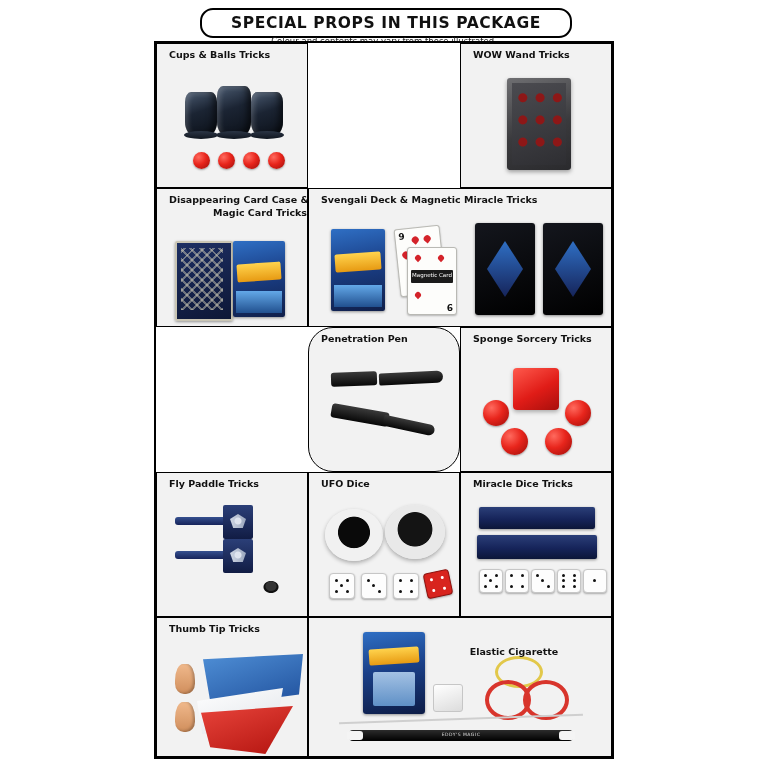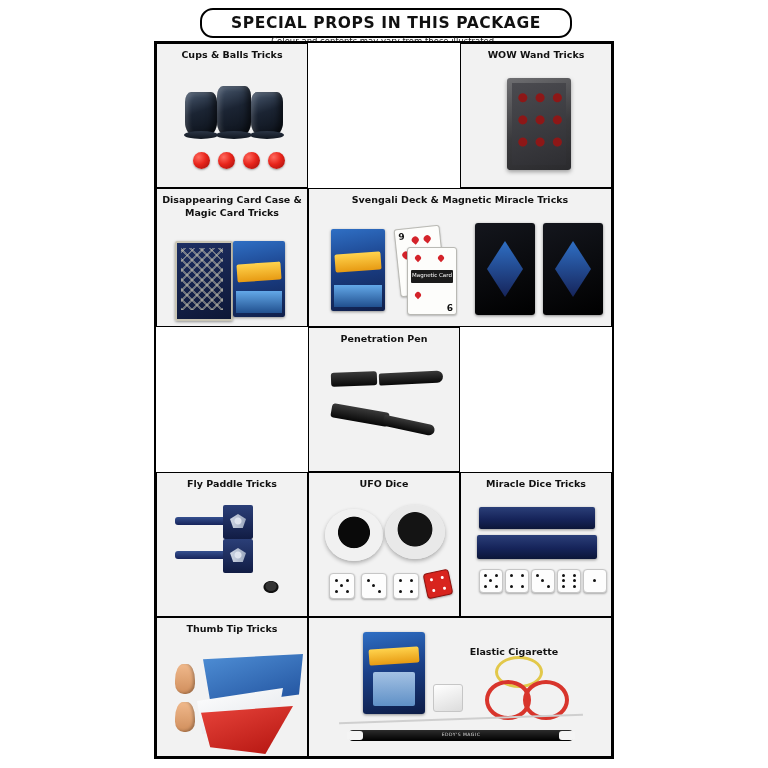--- a/index.html
+++ b/index.html
@@ -66,23 +66,22 @@
   }
   .cell {
     position: absolute;
     box-sizing: border-box;
     border: 1px solid #000;
     background: #f2f2f2;
     overflow: hidden;
   }
   .cell-label {
     position: absolute;
-    left: 0;
+    left: 12px;
     width: 100%;
-    text-align: center;
     font-size: 9.5px;
     font-weight: bold;
     color: #111;
     font-family: "DejaVu Sans", sans-serif;
     line-height: 12px;
     z-index: 5;
   }
   .cell-label.t { top: 5px; }
 
   .stage {
@@ -224,21 +223,21 @@
                         radial-gradient(circle at 20% 72%, #8d1717 0 4px, transparent 5px),
                         radial-gradient(circle at 52% 72%, #8d1717 0 4px, transparent 5px),
                         radial-gradient(circle at 84% 72%, #8d1717 0 4px, transparent 5px),
                         linear-gradient(160deg,#4b4b50,#2e2e32);"></div>
         </div>
       </div>
     </div>
 
     <div class="cell" style="left:0px; top:145px; width:152px; height:139px;">
       <div class="cell-label t">Disappearing Card Case &amp;</div>
-      <div class="cell-label" style="top:18px;">Magic Card Tricks</div>
+      <div class="cell-label" style="top:18px;margin-left:44px;">Magic Card Tricks</div>
       <div class="stage">
         <div class="shape" style="left:18px; top:52px; width:54px; height:76px; border-radius:2px;
                     background:linear-gradient(160deg,#1d2f63,#0d1736);
                     border:2px solid #c9c5b4; box-shadow:0 1px 3px rgba(0,0,0,.4);">
           <div class="shape" style="left:4px; top:5px; width:42px; height:62px;
                       background:
                         repeating-linear-gradient(45deg, rgba(220,215,190,.45) 0 2px, transparent 2px 7px),
                         repeating-linear-gradient(-45deg, rgba(220,215,190,.45) 0 2px, transparent 2px 7px);"></div>
         </div>
         <div class="shape" style="left:76px; top:52px; width:52px; height:76px; border-radius:2px;
@@ -292,30 +291,42 @@
                     background:linear-gradient(160deg,#14161d,#000);
                     box-shadow:0 1px 3px rgba(0,0,0,.45);">
           <div class="shape" style="left:12px; top:18px; width:36px; height:56px;
                       background:linear-gradient(180deg,#2f6fc4,#16245a);
                       clip-path:polygon(50% 0, 100% 50%, 50% 100%, 0 50%);"></div>
         </div>
       </div>
     </div>
 
 
-    <div class="cell" style="left:152px; top:284px; width:152px; height:145px;">
+    <div class="cell" style="left:152px; top:284px; width:152px; height:145px;border-radius:25px;">
       <div class="cell-label t">Penetration Pen</div>
       <div class="stage">
         <div class="shape pen-body" style="left:22px; top:44px; width:46px; height:14px; transform:rotate(-2deg);"></div>
         <div class="shape pen-body" style="left:70px; top:44px; width:64px; height:12px; transform:rotate(-3deg); border-radius:2px 6px 6px 2px;"></div>
         <div class="shape pen-body" style="left:22px; top:80px; width:58px; height:14px; transform:rotate(10deg);"></div>
         <div class="shape pen-body" style="left:74px; top:92px; width:52px; height:11px; transform:rotate(12deg); border-radius:2px 8px 8px 2px;"></div>
       </div>
     </div>
 
+    <div class="cell" style="left:304px; top:284px; width:152px; height:145px;">
+      <div class="cell-label t">Sponge Sorcery Tricks</div>
+      <div class="stage">
+        <div class="shape" style="left:52px; top:40px; width:46px; height:42px;
+                    background:linear-gradient(150deg,#ff5a4d 0%, #e01c17 55%, #a80f0c 100%);
+                    border-radius:4px; box-shadow:0 2px 4px rgba(0,0,0,.3);"></div>
+        <div class="shape redball" style="left:22px; top:72px; width:26px; height:26px;"></div>
+        <div class="shape redball" style="left:104px; top:72px; width:26px; height:26px;"></div>
+        <div class="shape redball" style="left:40px; top:100px; width:27px; height:27px;"></div>
+        <div class="shape redball" style="left:84px; top:100px; width:27px; height:27px;"></div>
+      </div>
+    </div>
 
     <div class="cell" style="left:0px; top:429px; width:152px; height:145px;">
       <div class="cell-label t">Fly Paddle Tricks</div>
       <div class="stage">
         <div class="shape paddle-handle" style="left:18px; top:44px; width:52px; height:8px;"></div>
         <div class="shape paddle-blade" style="left:66px; top:32px; width:30px; height:34px;">
           <div class="shape" style="left:7px; top:9px; width:16px; height:14px; background:radial-gradient(circle at 50% 50%, #dfe4ef 0 3px, transparent 4px), linear-gradient(90deg,#cfd6e4,#9aa6bd); clip-path:polygon(50% 0,100% 35%,80% 100%,20% 100%,0 35%);"></div>
         </div>
         <div class="shape paddle-handle" style="left:18px; top:78px; width:52px; height:8px;"></div>
         <div class="shape paddle-blade" style="left:66px; top:66px; width:30px; height:34px;">

